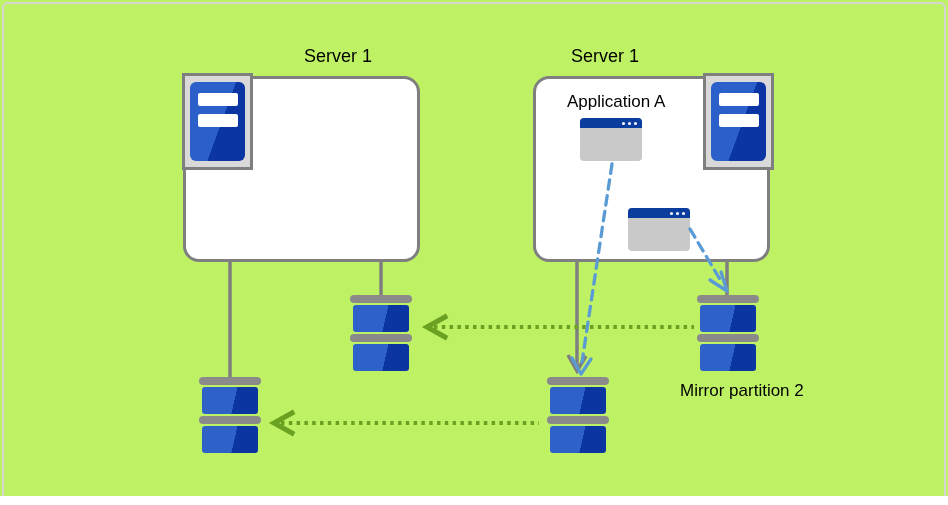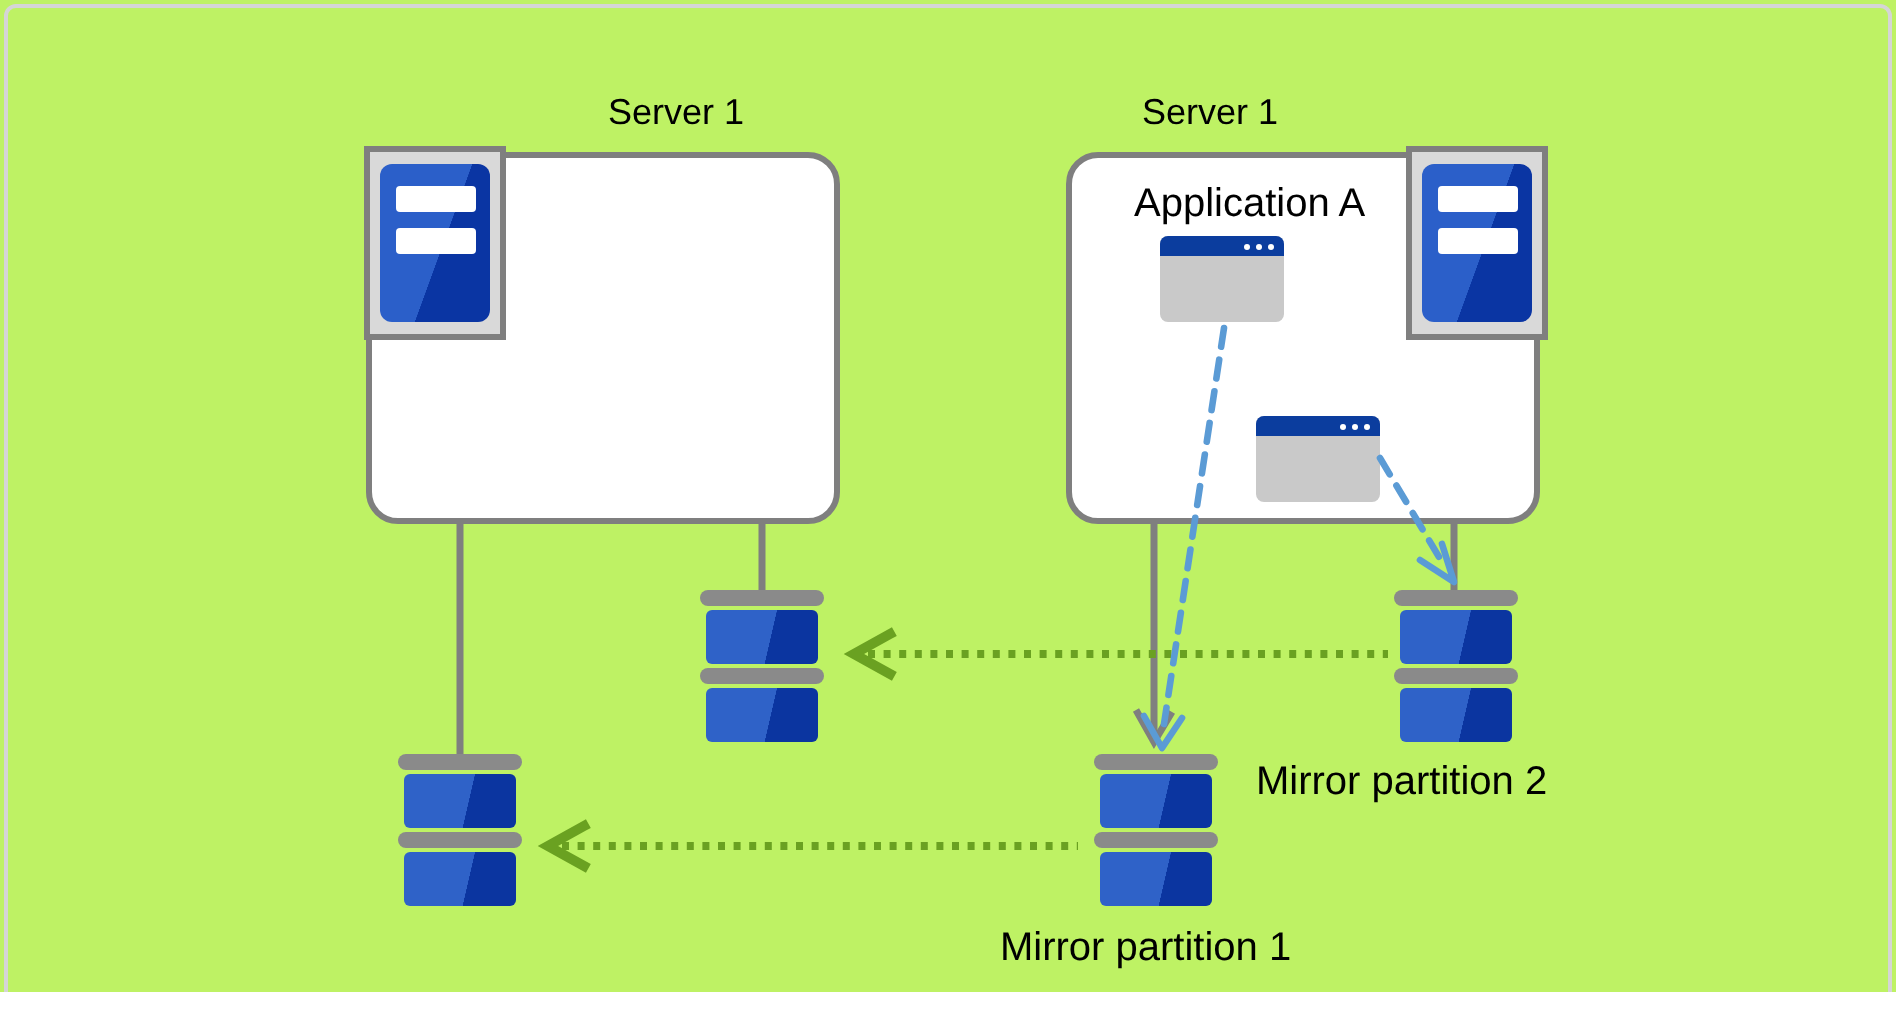--- a/index.html
+++ b/index.html
@@ -1,21 +1,21 @@
 <!DOCTYPE html>
 <html><head>
 <meta charset="utf-8">
 <style>
   html,body{margin:0;padding:0;background:#fff;}
   .stage{position:relative;width:948px;height:496px;background:#bef264;overflow:hidden;
          font-family:"Liberation Sans",sans-serif;color:#000;}
   .frame{position:absolute;left:2px;top:2px;width:940px;height:497px;
          border:2px solid #D5D5D5;border-radius:6px;}
   .abs{position:absolute;white-space:nowrap;}
-  .lbl{font-size:20px;line-height:20px;}
+  .lbl{font-size:17px;line-height:20px;}
   .lbl-lg{font-size:18px;line-height:21px;}
 
   .server-box{position:absolute;width:231px;height:180px;border:3px solid #7F7F7F;border-radius:16px;background:#fff;}
 
   .server-icon{position:absolute;width:65px;height:91px;border:3px solid #7F7F7F;background:#D9D9D9;}
   .tower{position:absolute;left:5px;top:6px;width:55px;height:79px;border-radius:6px;
          background:linear-gradient(110deg,#2B5FC9 55%,#0A35A3 55.2%);}
   .tower .bar{position:absolute;left:8px;width:40px;height:13px;background:#fff;border-radius:2px;}
   .tower .bar.b1{top:11px;} .tower .bar.b2{top:32px;}
 
@@ -98,22 +98,21 @@
       <div class="cap mid"></div>
       <div class="platter"></div>
   </div>
   <div class="disk" style="left:697px;top:295px;">
     <div class="cap"></div>
       <div class="platter"></div>
       <div class="cap mid"></div>
       <div class="platter"></div>
   </div>
 
-  <span class="abs lbl" style="left:628px;top:381px;">Mirror partition 2</span>
-  <span class="abs lbl" style="left:500px;top:464px;">Mirror partition 1</span>
+  <span class="abs lbl" style="left:680px;top:381px;">Mirror partition 2</span>
 
   <svg class="overlay" width="948" height="505" viewBox="0 0 948 505">
 
     <path class="gline" d="M230 262 V377"></path>
     <path class="gline" d="M381 262 V295"></path>
     <path class="gline" d="M577 262 V368"></path>
     <path class="ghead-gray" d="M568 355 L577 371 L586 356"></path>
     <path class="gline" d="M727 262 V295"></path>
 
     <path class="gdot" d="M434 327 H694"></path>

